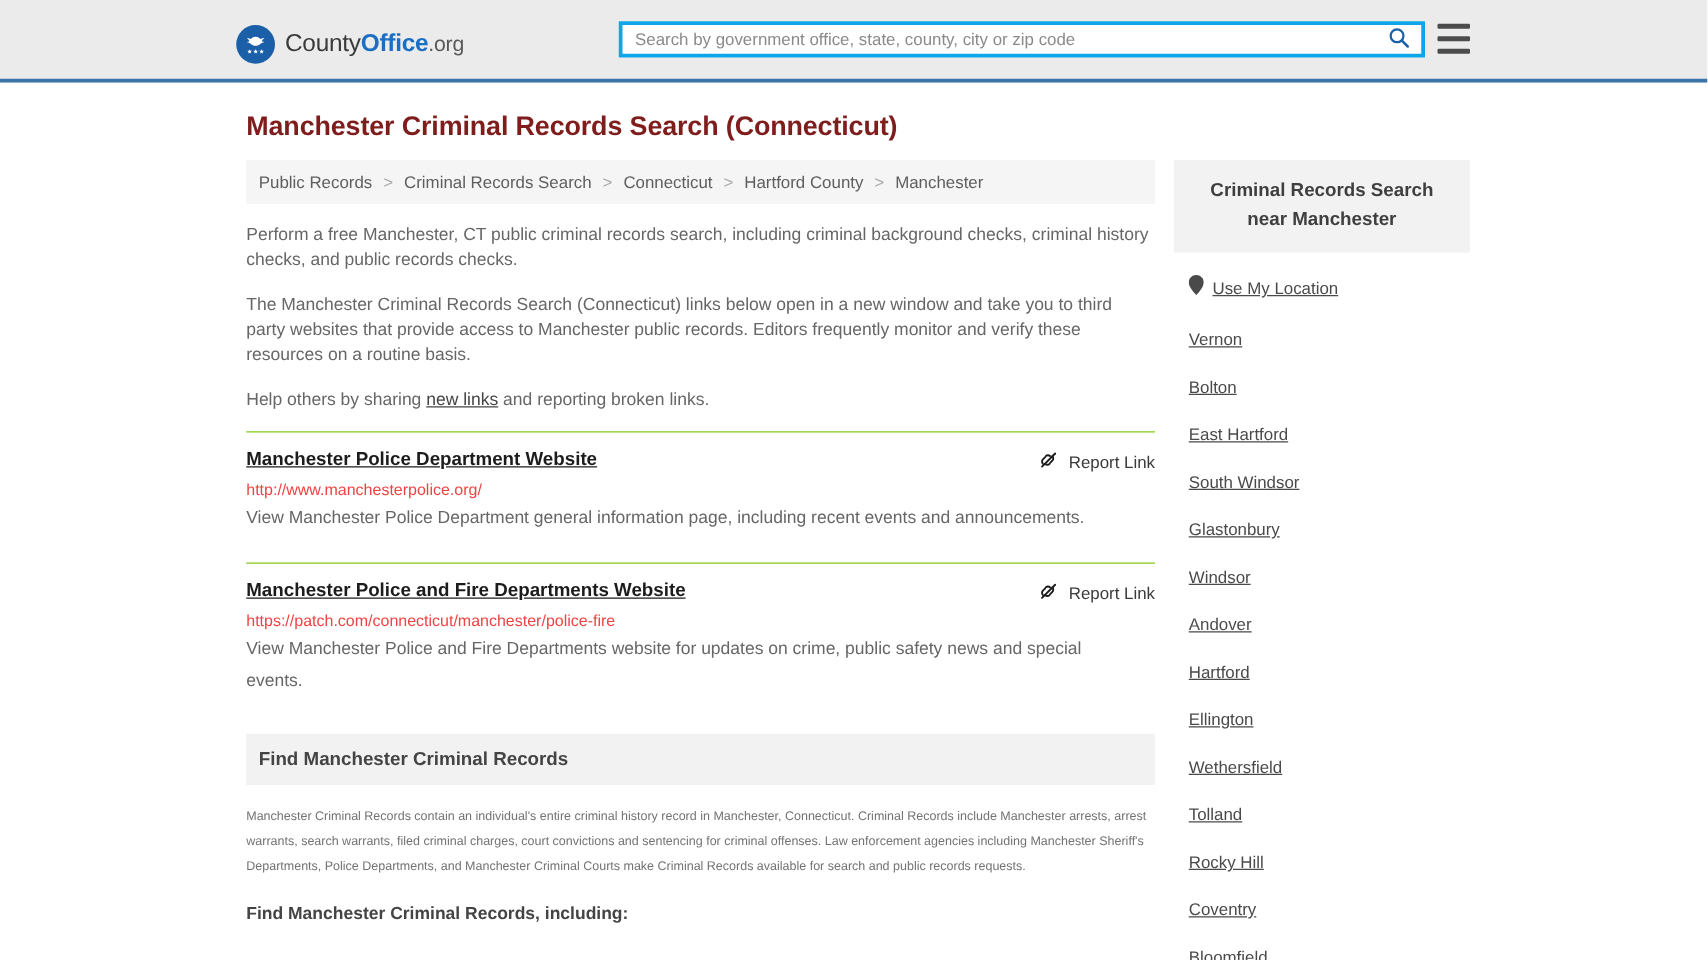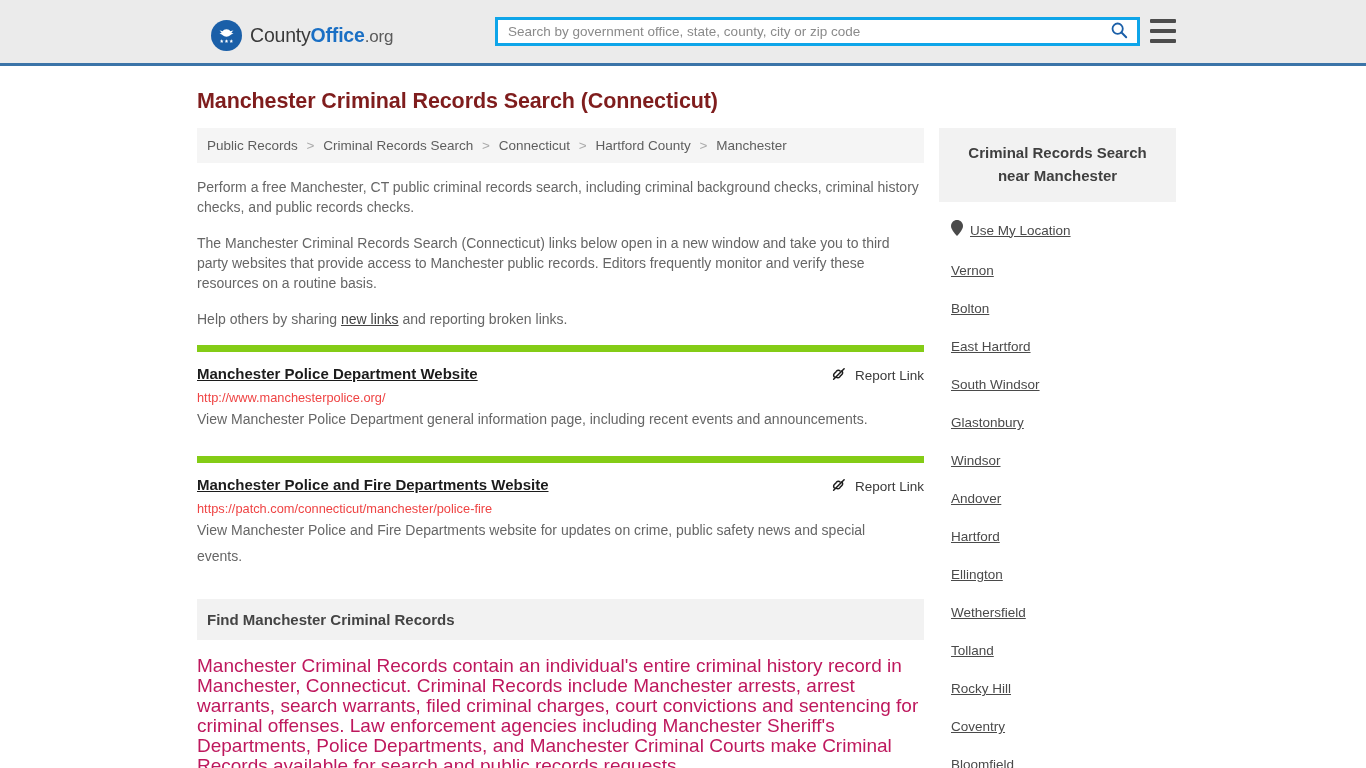--- a/index.html
+++ b/index.html
@@ -17,21 +17,21 @@
   .site-header {
     height: 66px;
     background: #ebebeb;
     border-bottom: 3px solid #3b74a8;
     display: flex;
     align-items: center;
     position: relative;
   }
   .brand {
     position: absolute;
-    left: 211px;
+    left: 189px;
     top: 20px;
     display: flex;
     align-items: center;
     gap: 8px;
     text-decoration: none;
   }
   .brand-mark {
     width: 31px; height: 31px;
     border-radius: 50%;
     background: #1a5fa8;
@@ -137,21 +137,21 @@
   p.body-text {
     font-size: 14px;
     line-height: 20px;
     color: #666666;
     margin: 0 0 16px 0;
   }
   p.body-text a { color: #444; text-decoration: underline; }
 
   
   .listing {
-    border-top: 7px solid #84cc16;
+    border-top: 1px solid #84cc16;
     padding-top: 13px;
     margin-top: 6px;
   }
   .listing:first-of-type { border-top: 0; padding-top: 0; }
   .listing-head {
     display: flex;
     align-items: flex-start;
     justify-content: space-between;
   }
   .listing-title {
@@ -191,23 +191,23 @@
     padding: 12px 10px;
     margin-top: 30px;
   }
   .section-bar h2 {
     margin: 0;
     font-size: 15px;
     font-weight: bold;
     color: #444;
   }
   .section-body {
-    font-size: 19px;
+    font-size: 10px;
     line-height: 20px;
-    color: #be185d;
+    color: #737373;
     margin: 16px 0 0 0;
   }
   .section-sub {
     font-size: 14px;
     font-weight: bold;
     color: #444;
     margin: 18px 0 0 0;
   }
 
   

